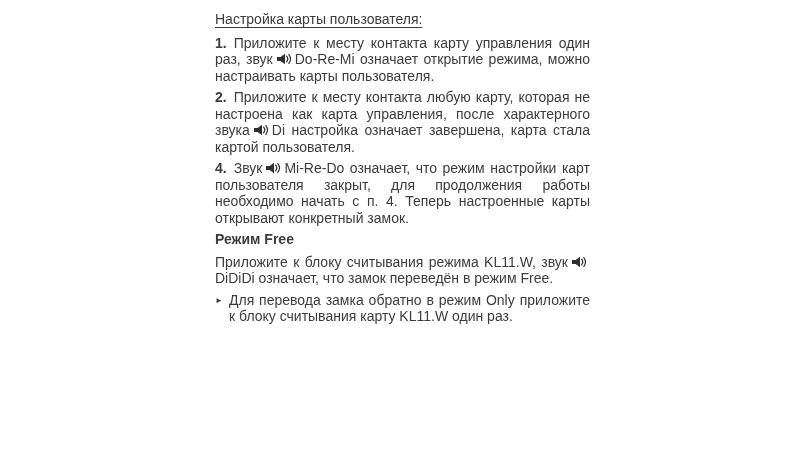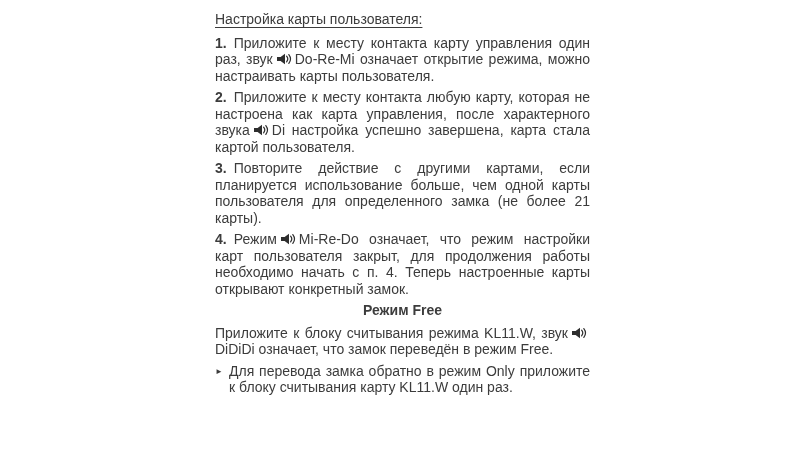--- a/index.html
+++ b/index.html
@@ -21,21 +21,21 @@
     text-decoration:underline;
     text-underline-offset:3px;
     text-decoration-thickness:1px;
   }
   .para{
     margin:0 0 5px 0;
     text-align:justify;
   }
   .num{font-weight:700;margin-right:7px;}
   .center-heading{
-    text-align:center;font-weight:700;margin:4px 0 6px 0;
+    text-align:left;font-weight:700;margin:4px 0 6px 0;
   }
   .spk{
     display:inline-block;width:16px;height:12px;
     vertical-align:-1px;margin:0 2px 0 4px;
   }
   .spk svg{display:block;width:16px;height:12px;}
   .bullet-row{
     display:flex;margin:0 0 5px 0;
   }
   .bullet-marker{
@@ -61,29 +61,26 @@
             <path d="M12,3.5 Q15,7 12,10.5" fill="none" stroke="#2e2e2e" stroke-width="1.5" stroke-linecap="round"></path>
             <path d="M14.8,1.5 Q19,7 14.8,12.5" fill="none" stroke="#2e2e2e" stroke-width="1.5" stroke-linecap="round"></path>
           </svg></span><span>Do-Re-Mi означает открытие режима, можно настраи­вать карты пользователя.</span>
     </p>
 
     <p class="para">
       <b class="num">2.</b><span>Приложите к месту контакта любую карту, которая не настроена как карта управления, после характерного звука</span><span class="spk"><svg viewBox="0 0 20 14" xmlns="http://www.w3.org/2000/svg">
             <polygon points="0,4.5 4.5,4.5 10,0.5 10,13.5 4.5,9.5 0,9.5" fill="#2e2e2e"></polygon>
             <path d="M12,3.5 Q15,7 12,10.5" fill="none" stroke="#2e2e2e" stroke-width="1.5" stroke-linecap="round"></path>
             <path d="M14.8,1.5 Q19,7 14.8,12.5" fill="none" stroke="#2e2e2e" stroke-width="1.5" stroke-linecap="round"></path>
-          </svg></span><span>Di настройка успешно завершена, карта стала картой пользователя.</span>
+          </svg></span><span>Di настройка означает завершена, карта стала картой пользователя.</span>
     </p>
 
-    <p class="para">
-      <b class="num">3.</b><span>Повторите действие с другими картами, если планируется использование больше, чем одной карты пользователя для определенного замка (не более 21 карты).</span>
-    </p>
 
     <p class="para">
-      <b class="num">4.</b><span>Режим</span><span class="spk"><svg viewBox="0 0 20 14" xmlns="http://www.w3.org/2000/svg">
+      <b class="num">4.</b><span>Звук</span><span class="spk"><svg viewBox="0 0 20 14" xmlns="http://www.w3.org/2000/svg">
             <polygon points="0,4.5 4.5,4.5 10,0.5 10,13.5 4.5,9.5 0,9.5" fill="#2e2e2e"></polygon>
             <path d="M12,3.5 Q15,7 12,10.5" fill="none" stroke="#2e2e2e" stroke-width="1.5" stroke-linecap="round"></path>
             <path d="M14.8,1.5 Q19,7 14.8,12.5" fill="none" stroke="#2e2e2e" stroke-width="1.5" stroke-linecap="round"></path>
           </svg></span><span>Mi-Re-Do означает, что режим настройки карт пользователя закрыт, для продолжения работы необходимо начать с п. 4. Теперь настроенные карты открывают конкрет­ный замок.</span>
     </p>
 
     <div class="center-heading">Режим Free</div>
 
 
 

